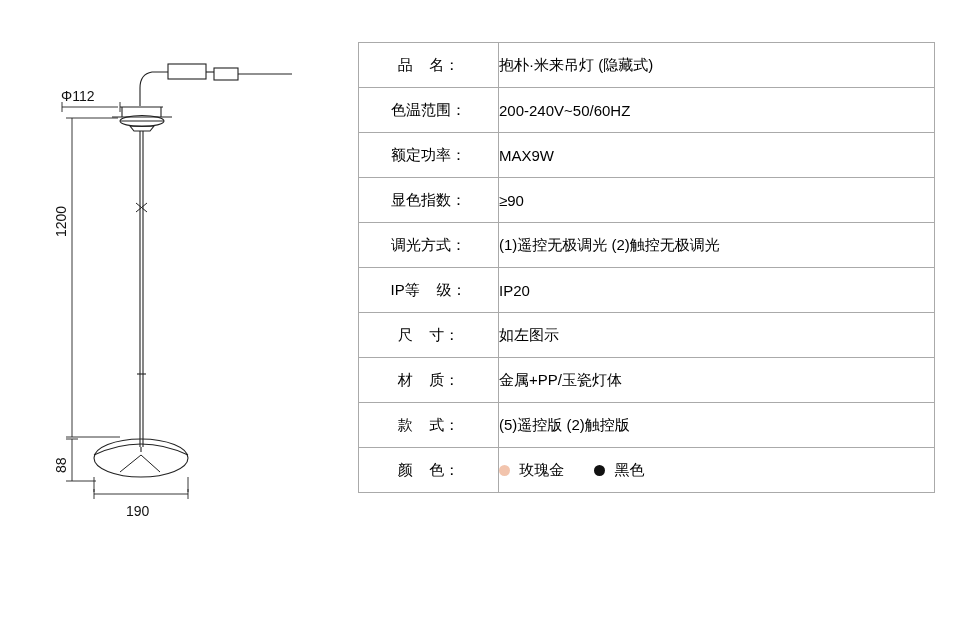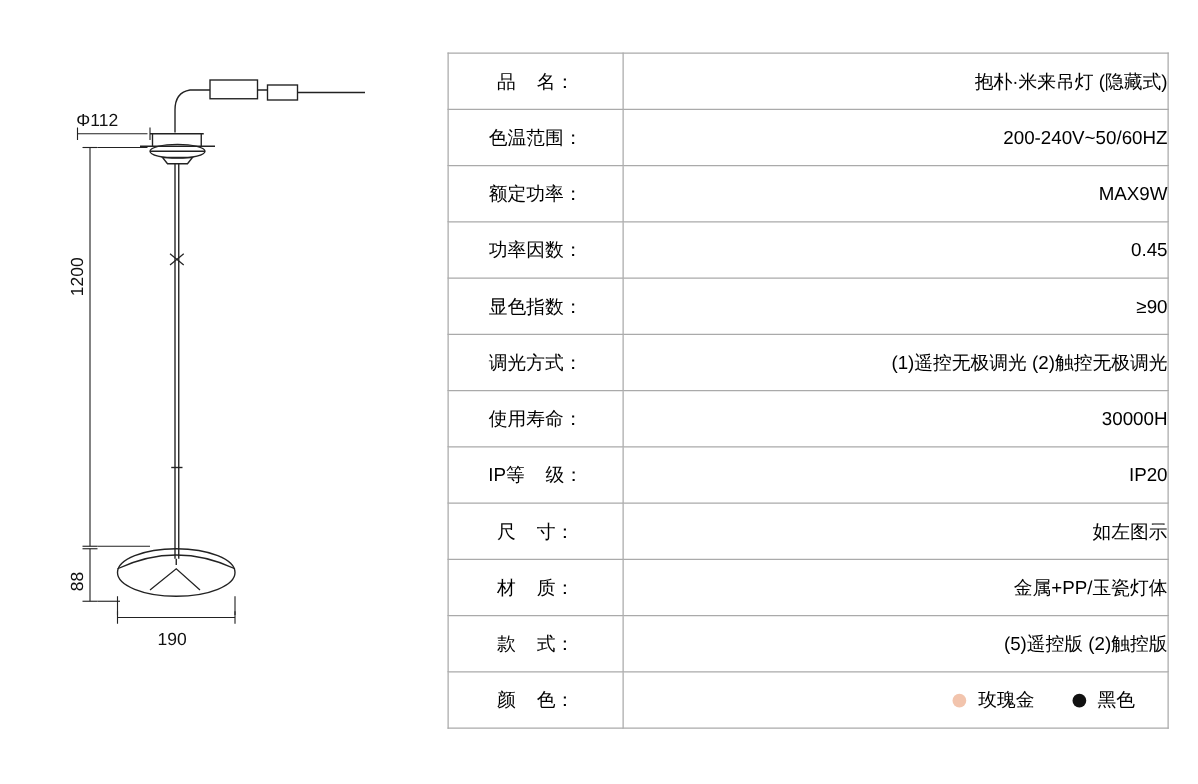--- a/index.html
+++ b/index.html
@@ -55,21 +55,21 @@
     text-align: center;
     letter-spacing: 0px;
     padding: 0 8px;
   }
   td.label-cell .lbl {
     display: inline-block;
     white-space: pre;
   }
   td.value-cell {
     padding-left: 18px;
-    text-align: right;
+    text-align: left;
   }
   .color-row .swatch {
     display: inline-block;
     width: 11px;
     height: 11px;
     border-radius: 50%;
     vertical-align: -1px;
     margin-right: 5px;
   }
   .color-opt {
@@ -162,34 +162,26 @@
     </tr>
     <tr>
       <td class="label-cell"><span class="lbl">色温范围：</span></td>
       <td class="value-cell">200-240V~50/60HZ</td>
     </tr>
     <tr>
       <td class="label-cell"><span class="lbl">额定功率：</span></td>
       <td class="value-cell">MAX9W</td>
     </tr>
     <tr>
-      <td class="label-cell"><span class="lbl">功率因数：</span></td>
-      <td class="value-cell">0.45</td>
-    </tr>
-    <tr>
       <td class="label-cell"><span class="lbl">显色指数：</span></td>
       <td class="value-cell">≥90</td>
     </tr>
     <tr>
       <td class="label-cell"><span class="lbl">调光方式：</span></td>
       <td class="value-cell">(1)遥控无极调光 (2)触控无极调光</td>
-    </tr>
-    <tr>
-      <td class="label-cell"><span class="lbl">使用寿命：</span></td>
-      <td class="value-cell">30000H</td>
     </tr>
     <tr>
       <td class="label-cell"><span class="lbl">IP等    级：</span></td>
       <td class="value-cell">IP20</td>
     </tr>
     <tr>
       <td class="label-cell"><span class="lbl">尺    寸：</span></td>
       <td class="value-cell">如左图示</td>
     </tr>
     <tr>

